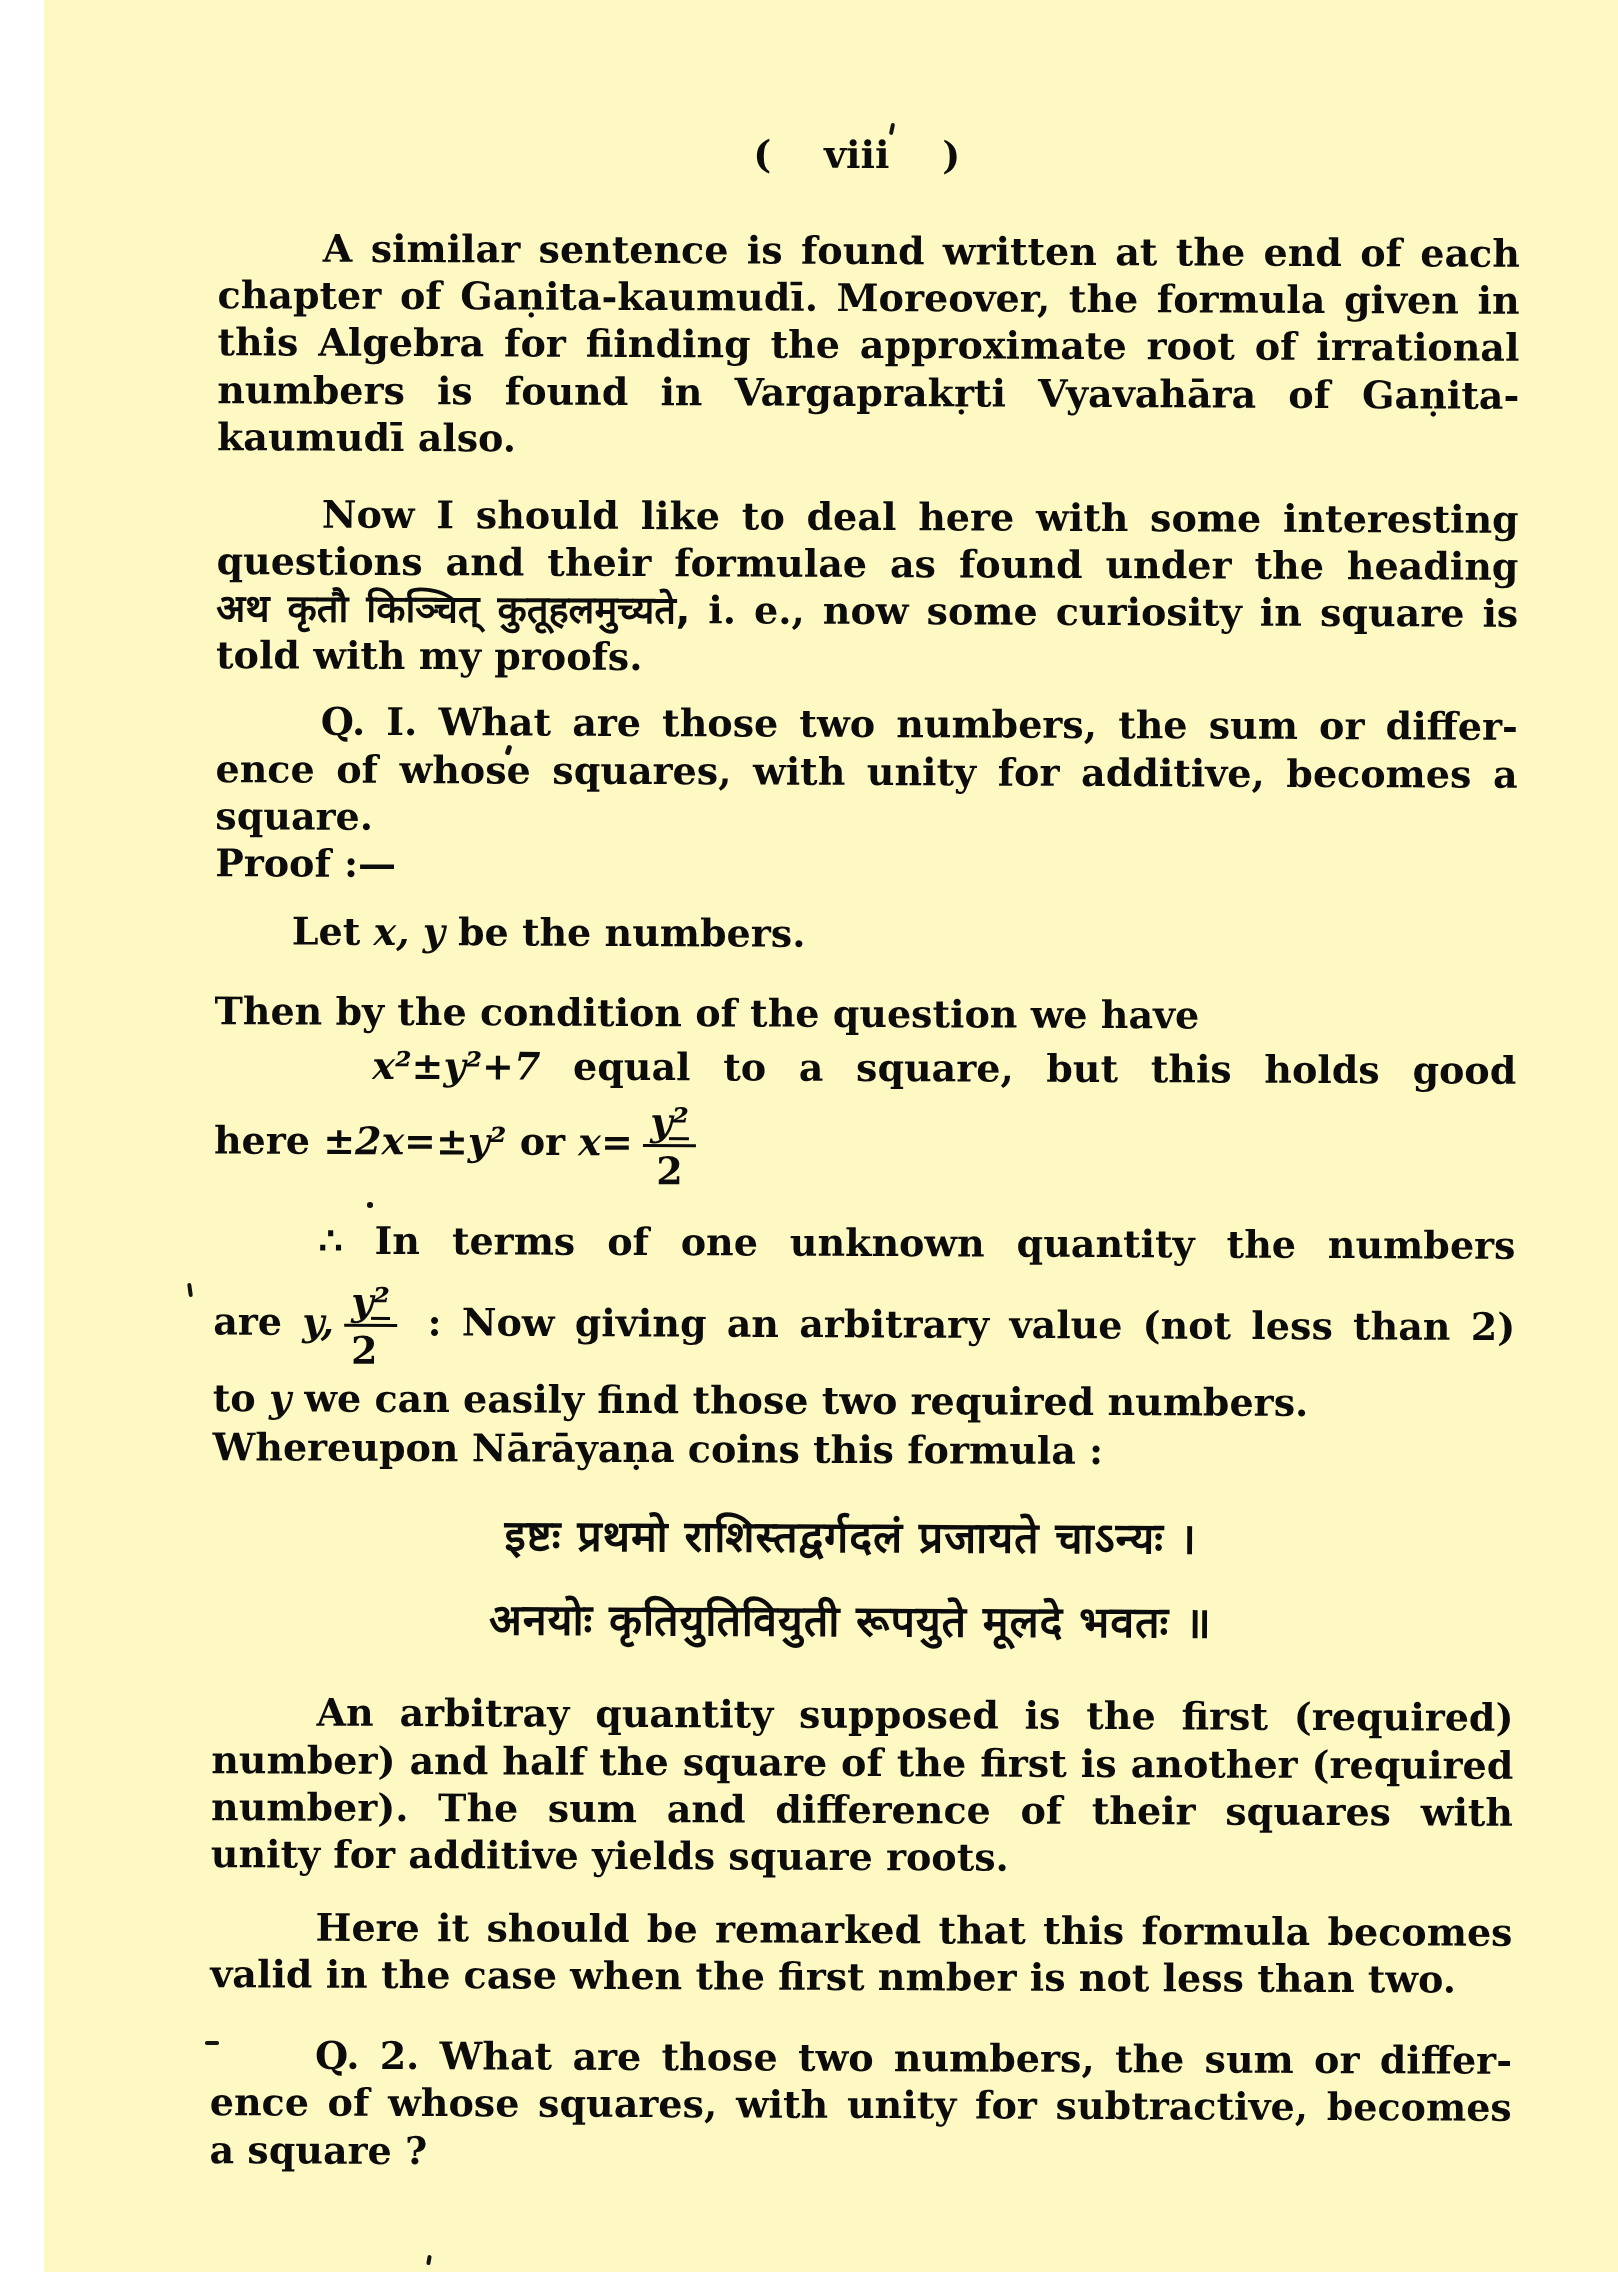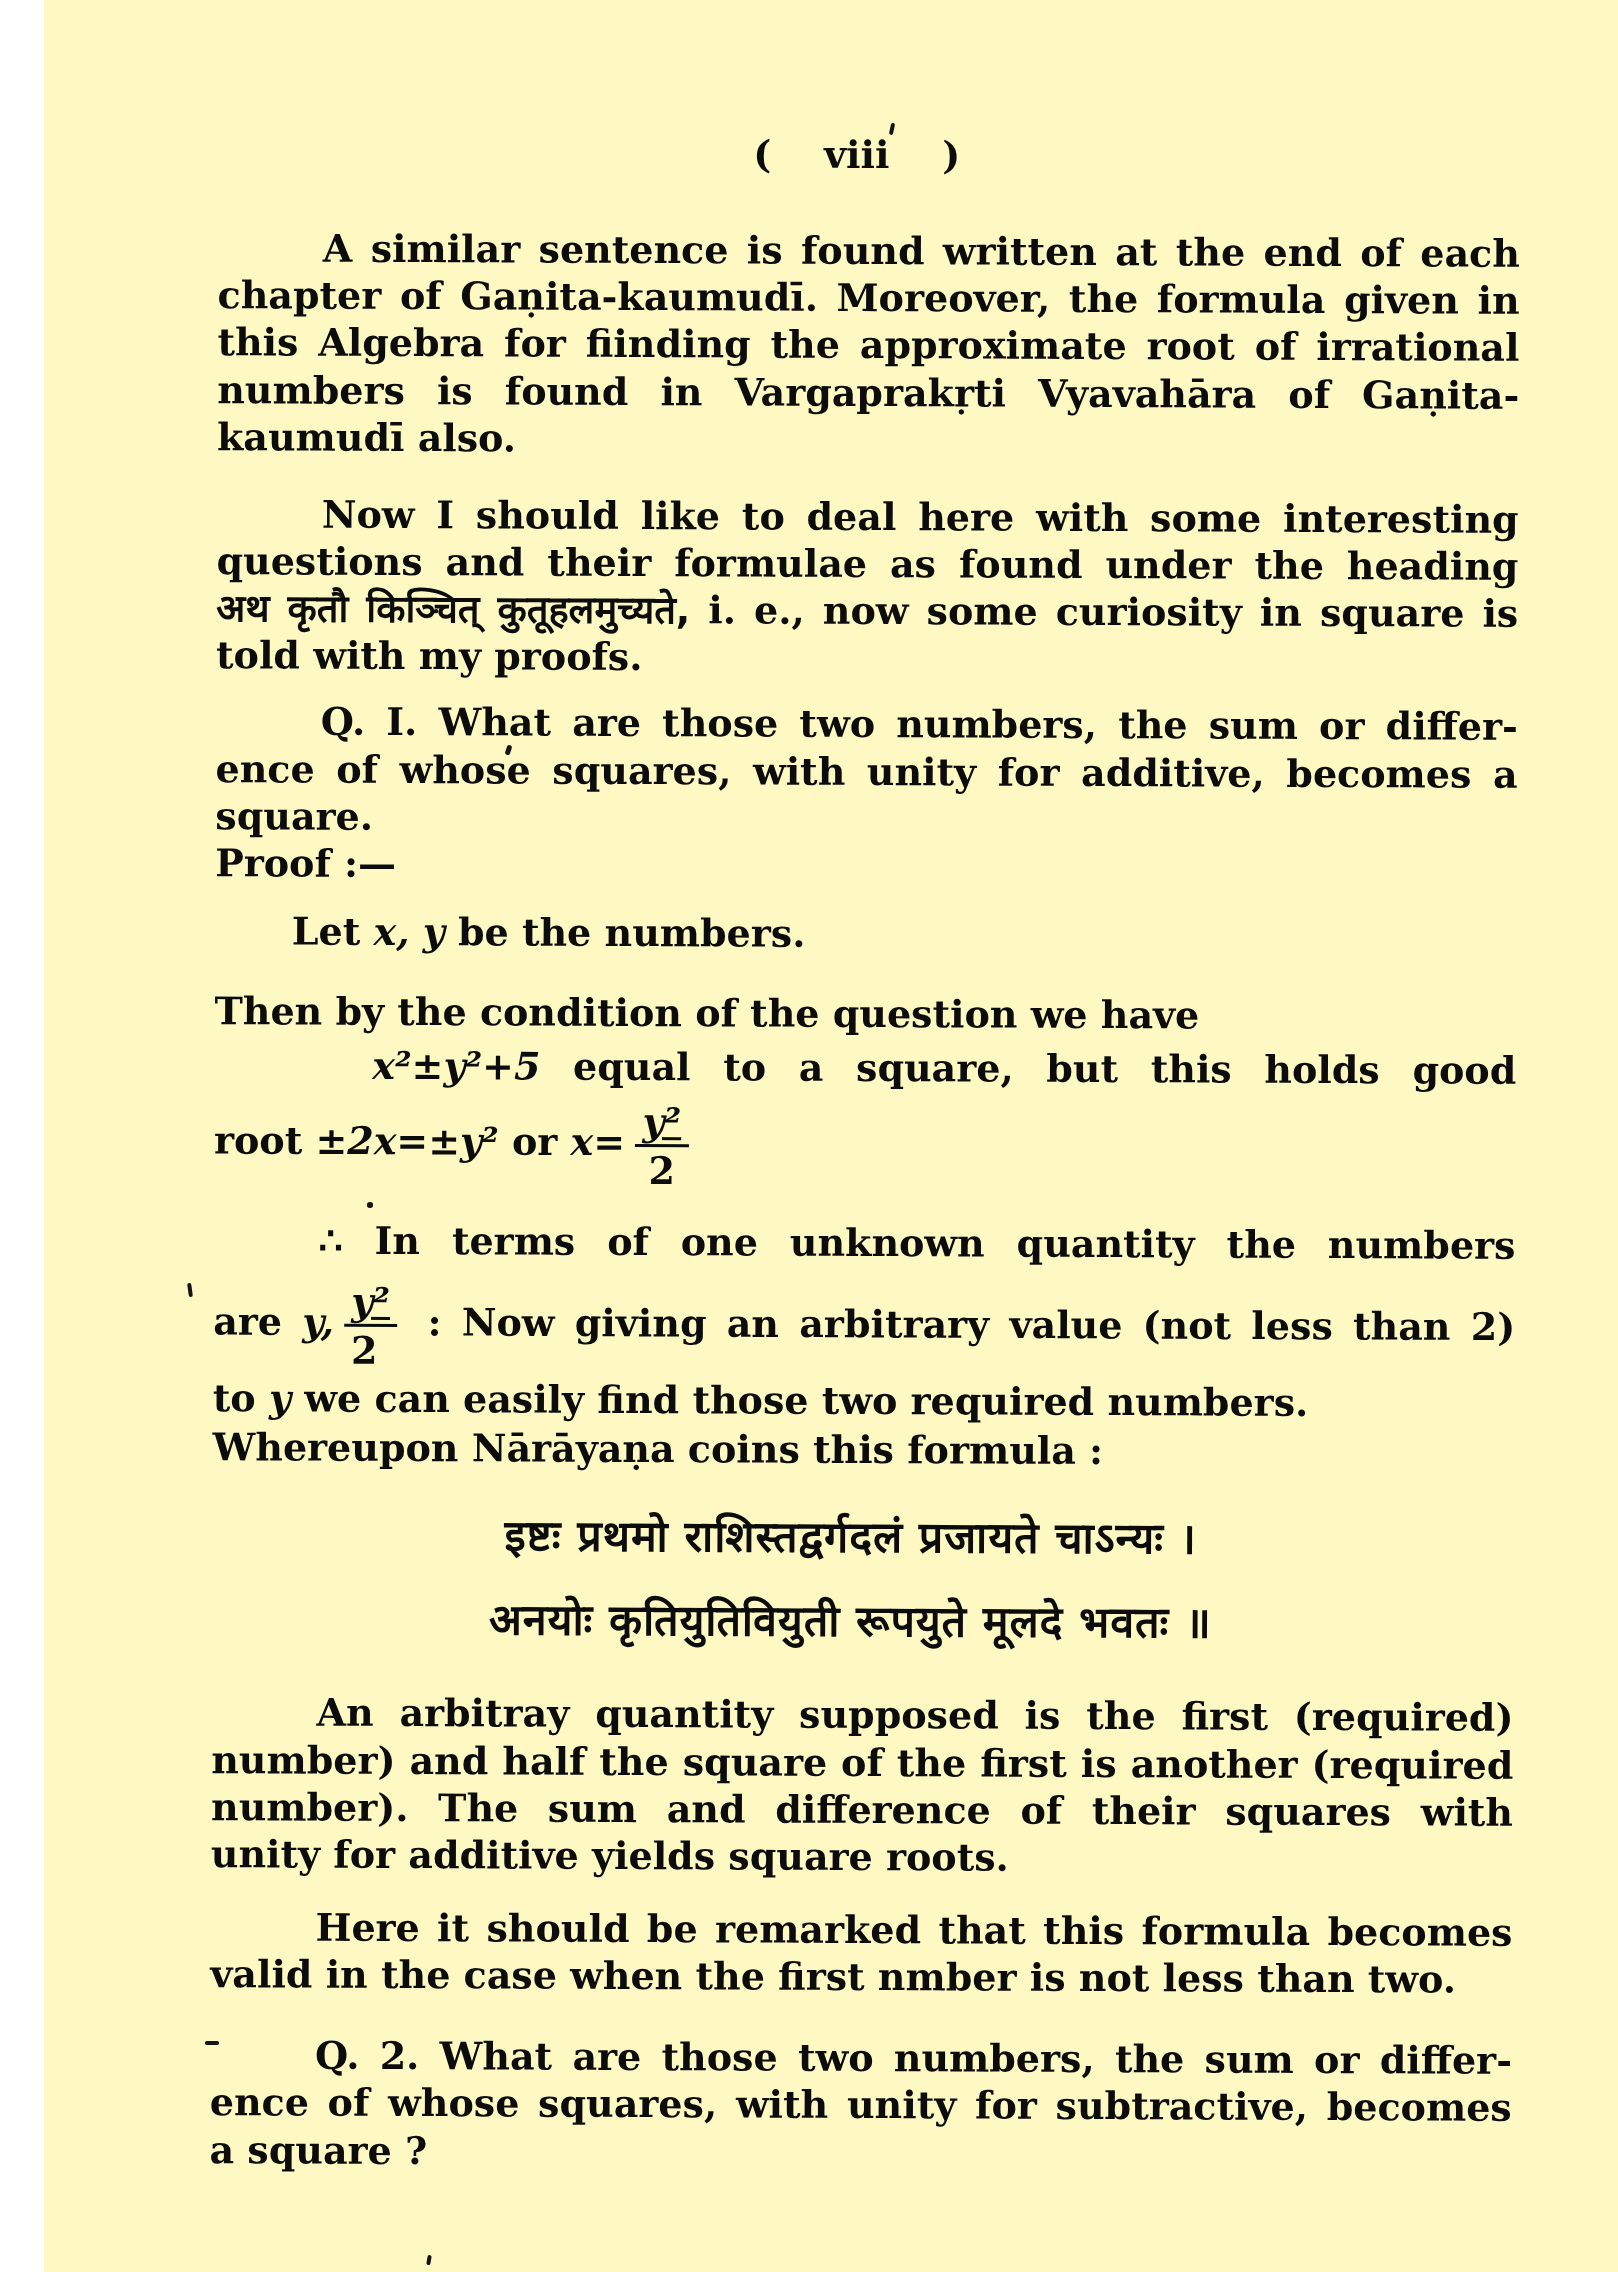--- a/index.html
+++ b/index.html
@@ -69,23 +69,23 @@
 
     <div class="line j ind" style="top:700px">Q. I.   What are those two numbers, the sum or differ-</div>
     <div class="line j" style="top:748px">ence of whose squares, with unity for additive, becomes a</div>
     <div class="line" style="top:795px">square.</div>
     <div class="line" style="top:842px">Proof :—</div>
 
     <div class="line ind-sm" style="top:910px"><span>Let </span><span class="it">x, y</span><span> be the numbers.</span></div>
 
     <div class="line" style="top:990px">Then by the condition of the question we have</div>
 
-    <div class="line j" style="top:1044px;left:328px;width:1144px"><span class="it">x²±y²+5</span><span> equal to a square, but this holds good</span></div>
+    <div class="line j" style="top:1044px;left:328px;width:1144px"><span class="it">x²±y²+7</span><span> equal to a square, but this holds good</span></div>
 
-    <div class="line" style="top:1102px"><span>root </span><span class="it">±2x=±y²</span><span> or </span><span class="it">x=</span><span class="frac"><span class="fn it">y²</span><span class="fd">2</span></span></div>
+    <div class="line" style="top:1102px"><span>here </span><span class="it">±2x=±y²</span><span> or </span><span class="it">x=</span><span class="frac"><span class="fn it">y²</span><span class="fd">2</span></span></div>
 
     <div class="line j ind" style="top:1219px"><span>∴ </span><span>In terms of one unknown quantity the numbers</span></div>
 
     <div class="line j" style="top:1283px"><span>are </span><span class="it">y,</span><span class="frac"><span class="fn it">y²</span><span class="fd">2</span></span><span> : </span><span>Now giving an arbitrary value (not less than 2)</span></div>
 
     <div class="line" style="top:1377px"><span>to </span><span class="it">y</span><span> we can easily find those two required numbers.</span></div>
 
     <div class="line" style="top:1426px">Whereupon Nārāyaṇa coins this formula :</div>
 
     <div class="line center verse dev" style="top:1510px">इष्टः  प्रथमो  राशिस्तद्वर्गदलं  प्रजायते  चाऽन्यः ।</div>

